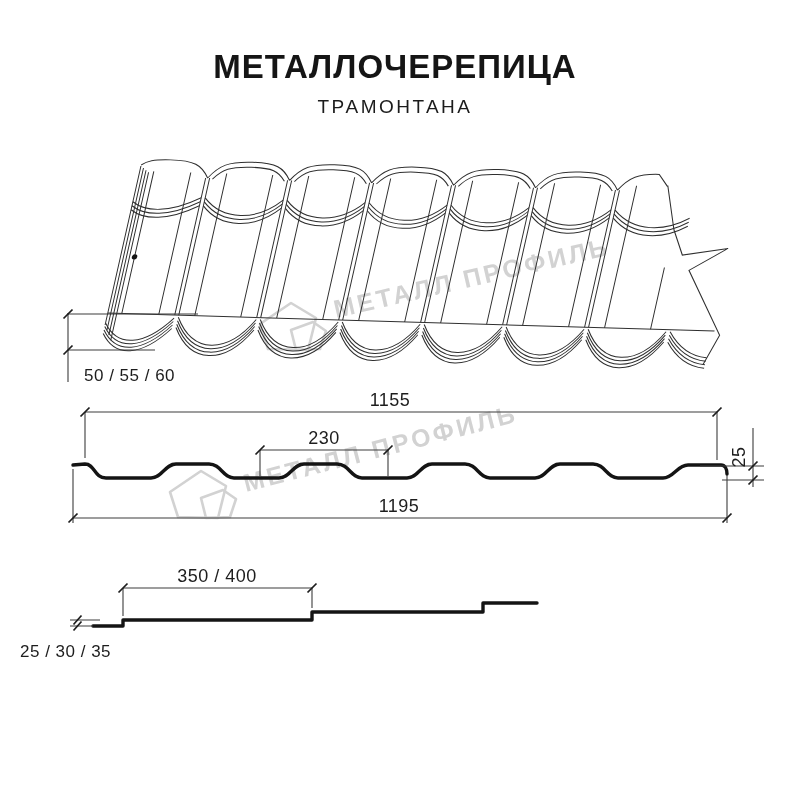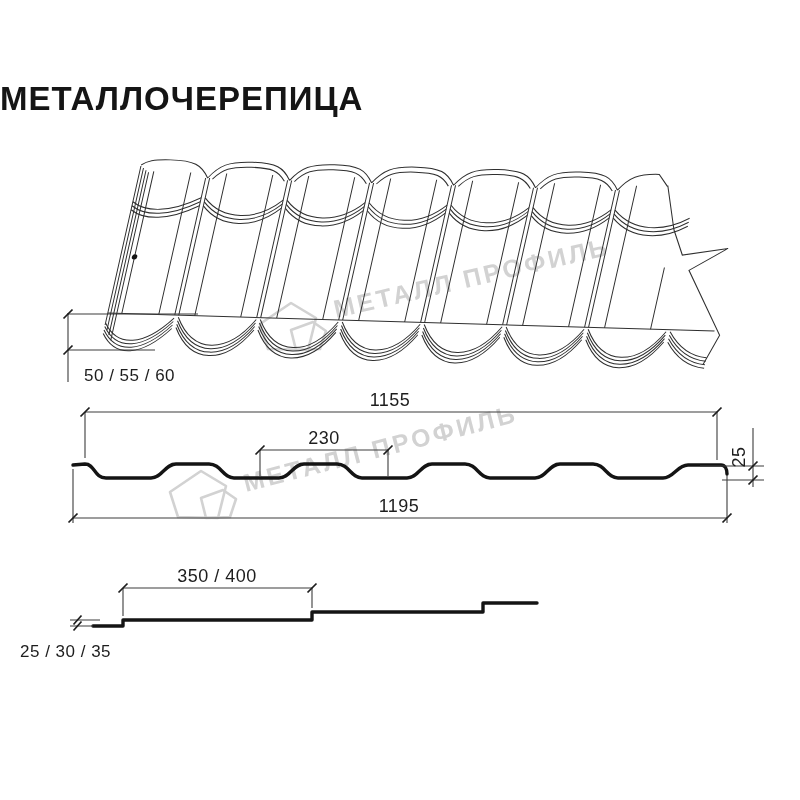--- a/index.html
+++ b/index.html
@@ -1,37 +1,38 @@
 <!DOCTYPE html>
 <html><head>
 <meta charset="utf-8">
 <style>
   html,body{margin:0;padding:0;background:#fff;}
   .page{position:relative;width:800px;height:800px;background:#ffffff;overflow:hidden;
         font-family:"Liberation Sans",sans-serif;color:#151515;}
-  header{position:absolute;top:80px;left:0;width:790px;text-align:left;}
+  header{position:absolute;top:48px;left:0;width:790px;text-align:center;}
   h1{margin:0;font-size:33px;font-weight:800;letter-spacing:1px;color:#151515;}
   h2{margin:10px 0 0 0;font-size:19px;font-weight:500;letter-spacing:2.5px;color:#1c1c1c;}
   svg{position:absolute;left:0;top:0;}
   .thin{stroke:#2f2f2f;stroke-width:1;fill:none;}
   .thick{stroke:#141414;stroke-width:3.4;fill:none;stroke-linejoin:round;stroke-linecap:round;}
   .dimline{stroke:#3c3c3c;stroke-width:1.1;fill:none;}
   .tick{stroke:#1d1d1d;stroke-width:1.7;fill:none;}
   .dim{font-size:18px;fill:#1d1d1d;letter-spacing:0.5px;}
   .dim-s{font-size:17px;fill:#1d1d1d;letter-spacing:0.5px;}
   .wm-text{font-size:25px;font-weight:700;fill:#d2d2d2;letter-spacing:3px;}
   .wm-shape{stroke:#d2d2d2;stroke-width:2.6;fill:none;stroke-linejoin:round;}
 </style>
 </head>
 <body>
 
 <div class="page">
 
   <header>
     <h1>МЕТАЛЛОЧЕРЕПИЦА</h1>
+    <h2>ТРАМОНТАНА</h2>
   </header>
 
   <svg width="800" height="800" viewBox="0 0 800 800">
 
     <g>
       <g class="wm-shape" transform="translate(258,300)">
         <path d="M2,24 L33,3 L58,18 L50,50 L10,49 Z"></path>
         <path d="M33,30 L55,22 L68,31 L62,49 L38,50 Z"></path>
       </g>
       <text class="wm-text" transform="translate(336,318) rotate(-13)">МЕТАЛЛ ПРОФИЛЬ</text>

